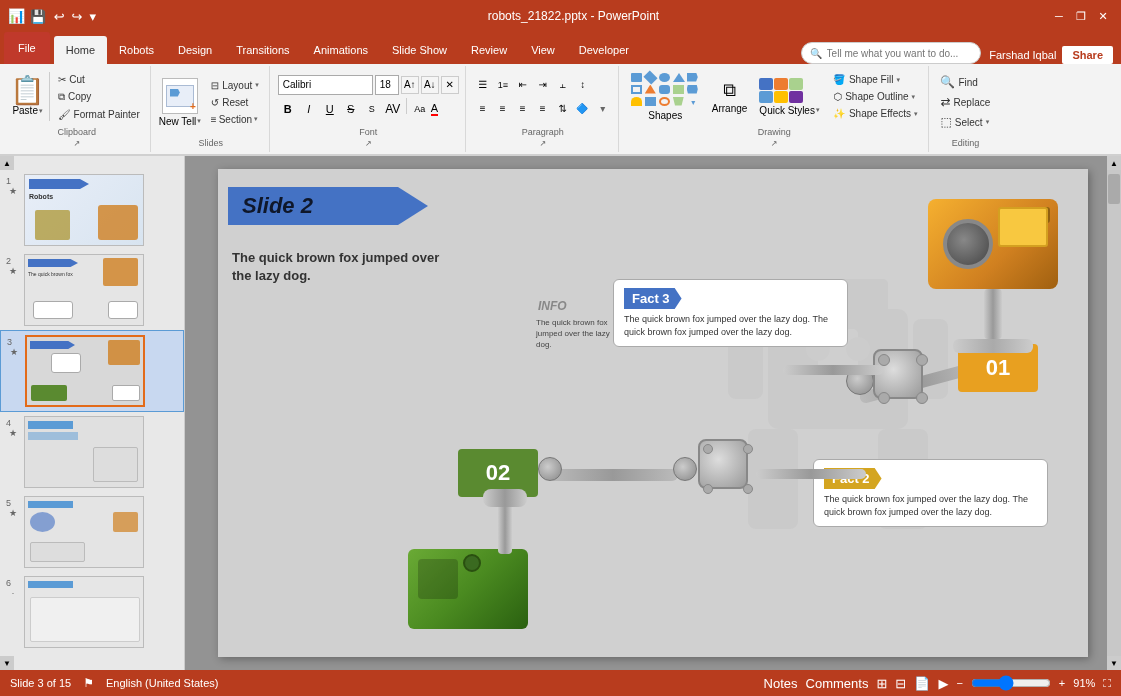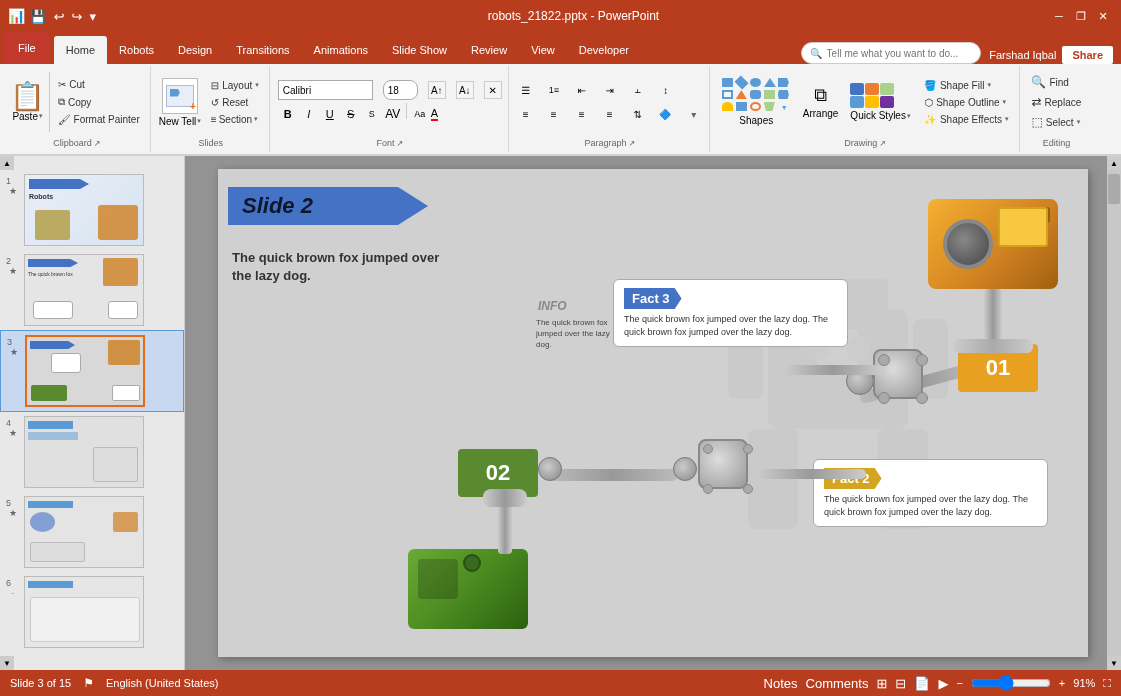--- a/index.html
+++ b/index.html
@@ -78,20 +78,21 @@
     }
     .group-label {
       font-size: 9px;
       color: #666;
       text-align: right;
       padding: 2px 0;
       display: flex;
       align-items: center;
       justify-content: center;
       gap: 2px;
+      flex-direction: column;
     }
 
     .rbtn-small {
       display: flex;
       align-items: center;
       gap: 3px;
       padding: 2px 4px;
       cursor: pointer;
       border-radius: 2px;
       font-size: 10px;
@@ -298,21 +299,21 @@
       width: 1px;
       background: #ccc;
       margin: 4px 2px;
       align-self: stretch;
     }
 
     
     .format-row {
       display: flex;
       align-items: center;
-      gap: 10px;
+      gap: 2px;
       height: 22px;
     }
 
     
     .dd-arrow { font-size: 7px; color: #666; }
     .slides-list {
       flex: 1;
       overflow-y: auto;
       overflow-x: hidden;
     }
@@ -560,21 +561,21 @@
       <div class="group-label">
         <span>Slides</span>
       </div>
     </div>
 
     <div class="ribbon-group" style="min-width:170px;">
       <div class="group-content">
         <div style="display:flex; flex-direction:column; gap:2px; width:100%;">
           <div class="format-row">
             <input class="format-input" style="width: 95px;" value="Calibri">
-            <input class="format-input" style="width: 35px; border-radius: 8px;" value="18">
+            <input class="format-input" style="width: 24px;" value="18">
             <div class="font-size-btn">A↑</div>
             <div class="font-size-btn">A↓</div>
             <div class="font-size-btn">✕</div>
           </div>
           <div class="format-row bold-row">
             <span class="fmt-char b">B</span>
             <span class="fmt-char i">I</span>
             <span class="fmt-char u">U</span>
             <span class="fmt-char s">S</span>
             <span class="fmt-char" style="font-size:9px;">S</span>

